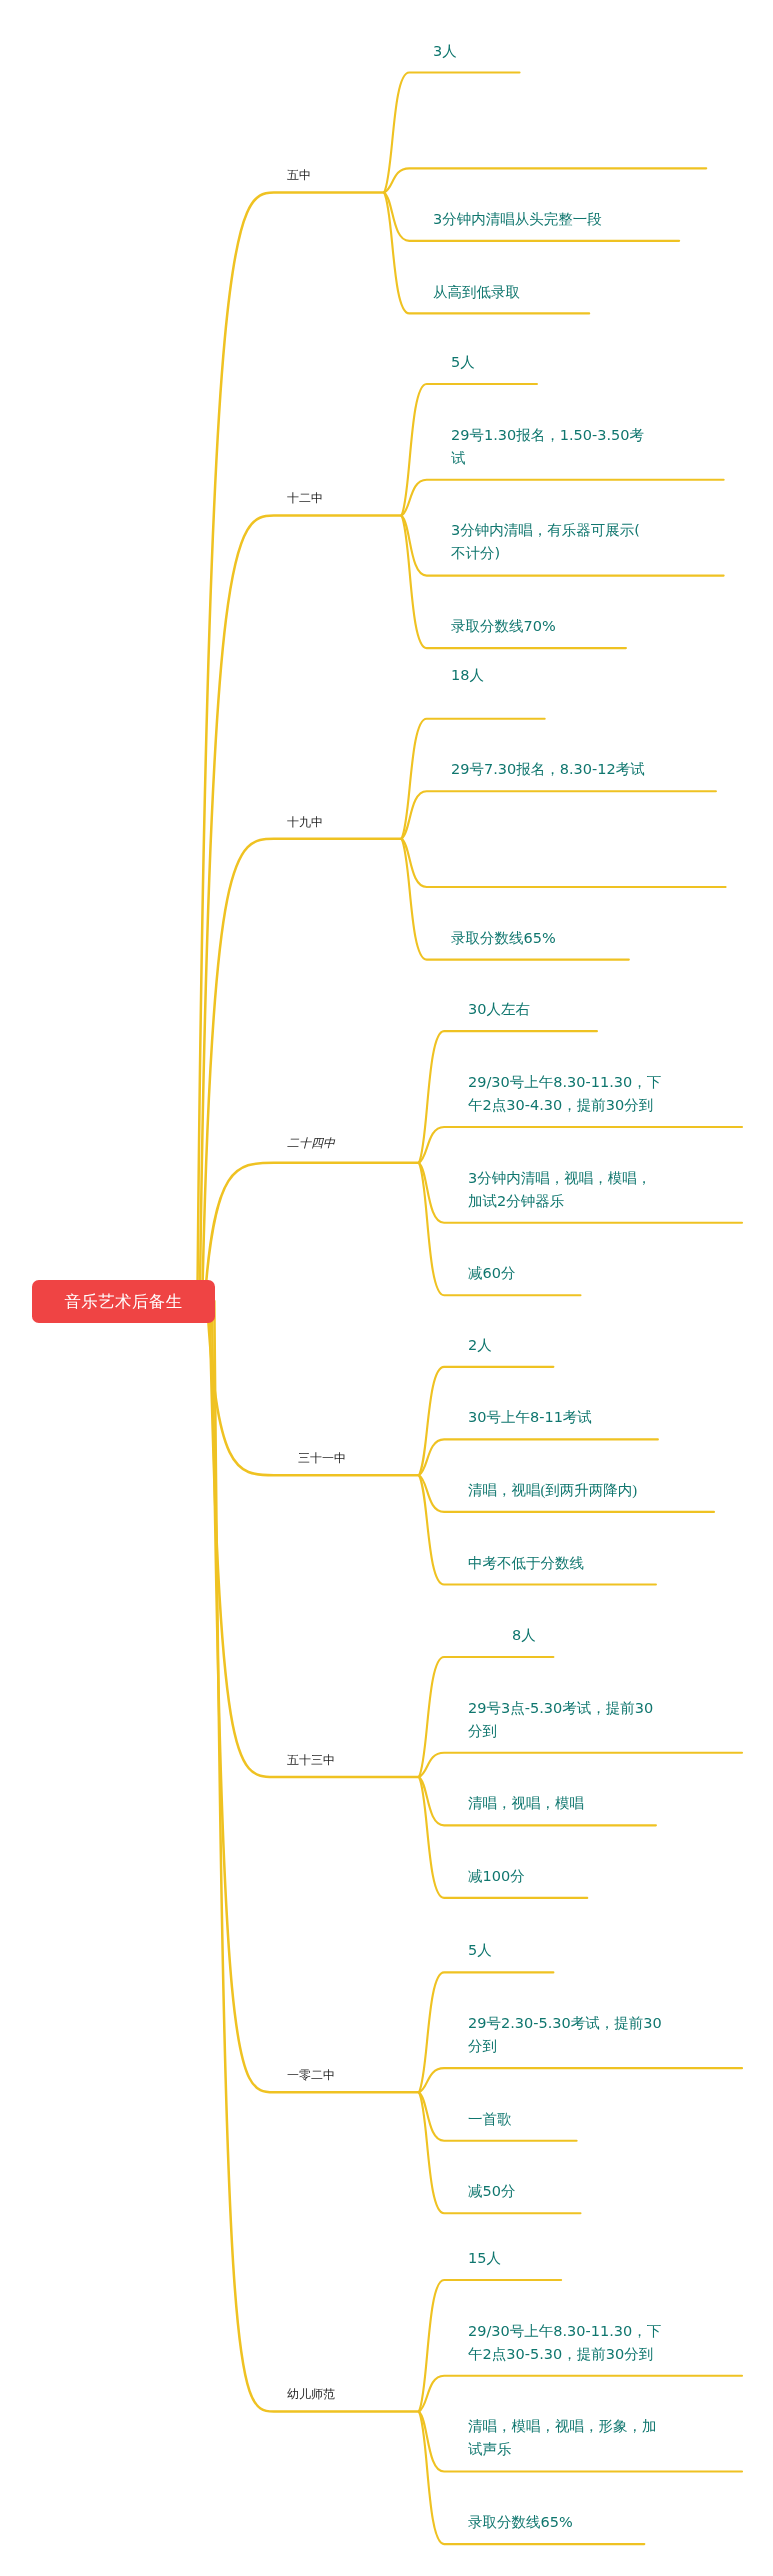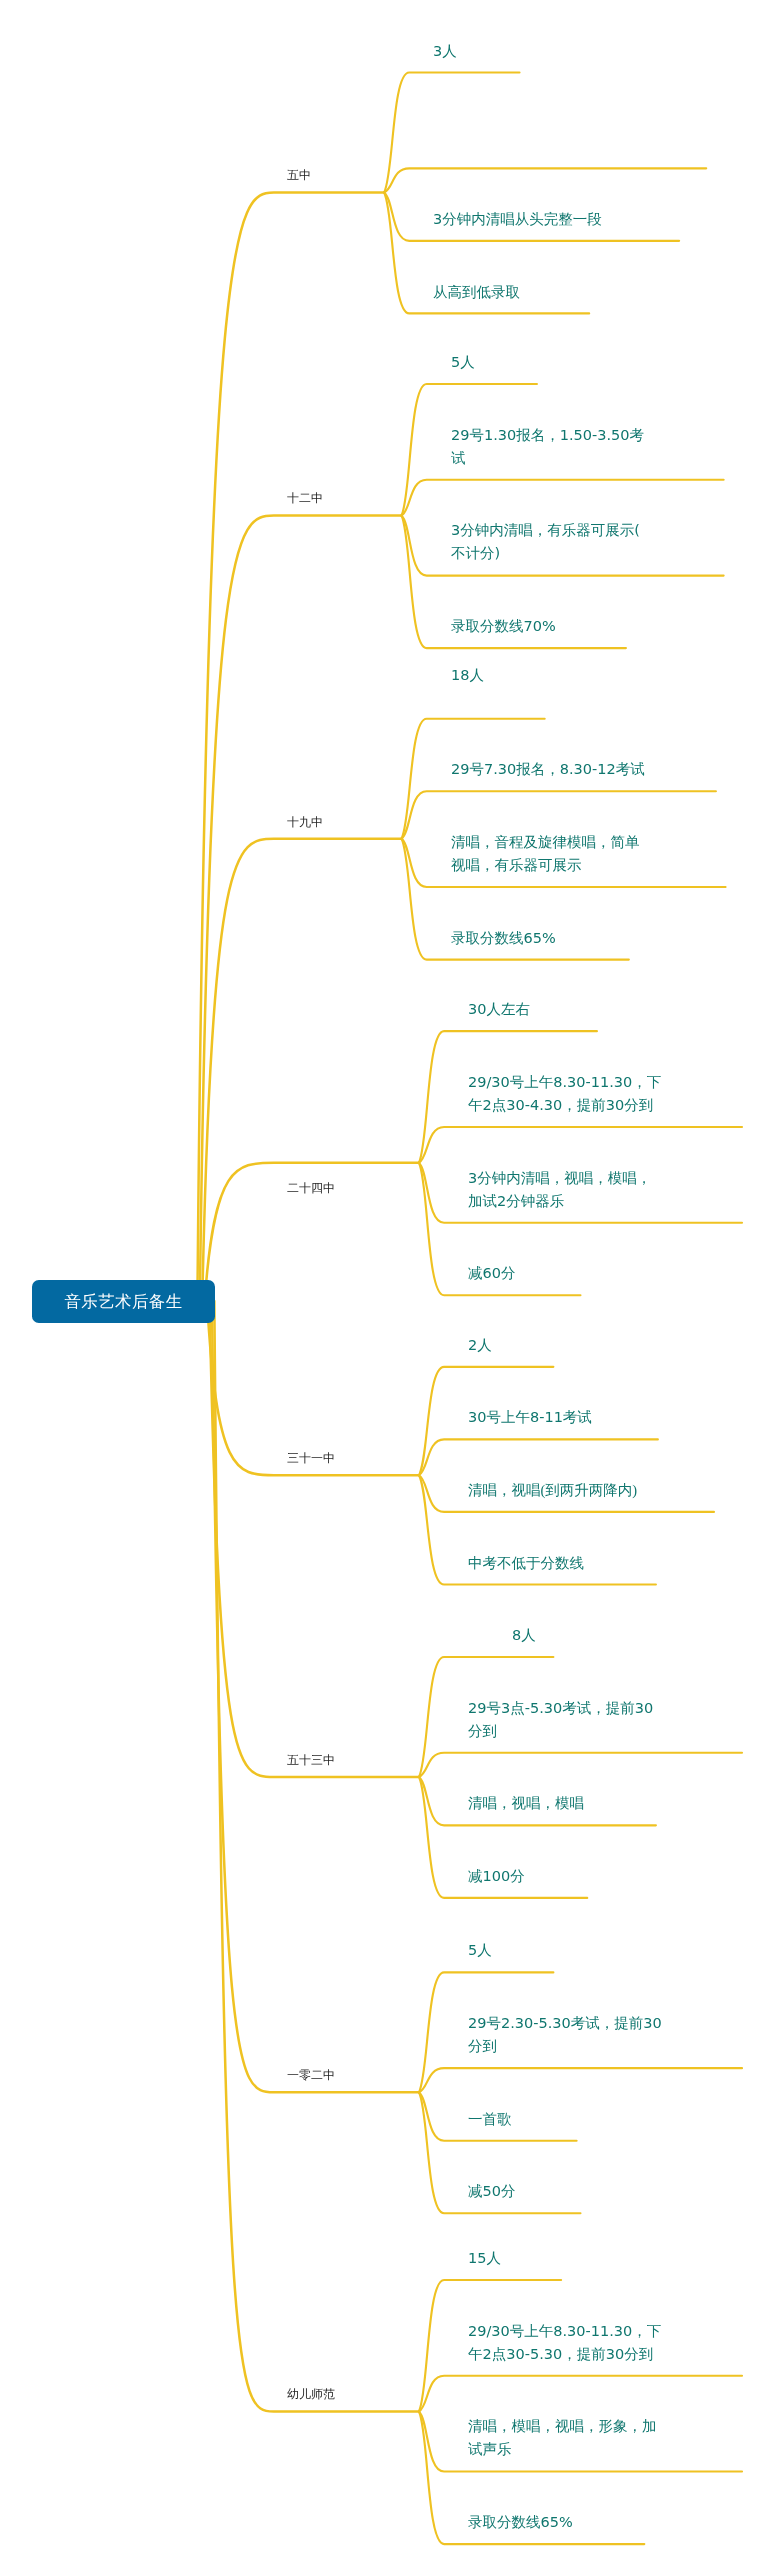--- a/index.html
+++ b/index.html
@@ -2,21 +2,21 @@
 <html><head>
 <meta charset="utf-8">
 <style>
   html, body { margin: 0; padding: 0; background: #ffffff; }
   body { width: 774px; height: 2576px; position: relative; overflow: hidden;
          font-family: "DejaVu Sans", "Liberation Sans", sans-serif; color: #1f1f1f; }
   #canvas { position: absolute; left: 0; top: 0; width: 774px; height: 2576px; }
   #links { position: absolute; left: 0; top: 0; }
   .root-node {
     position: absolute; left: 32px; top: 1280px; width: 183px; height: 43px;
-    background: #0369a1; border-radius: 6.8px; color: #ffffff;
+    background: #ef4444; border-radius: 6.8px; color: #ffffff;
     font-size: 16.4px; line-height: 43px; text-align: center; letter-spacing: 0.5px;
     box-sizing: border-box; cursor: pointer;
   }
   .school-node {
     position: absolute; font-size: 12px; line-height: 19.3px; color: #1f1f1f;
     white-space: nowrap; cursor: pointer;
   }
   .detail-node {
     position: absolute; font-size: 14.5px; line-height: 23px; color: #0f766e;
     cursor: pointer;
@@ -95,43 +95,39 @@
     <div class="detail-node" style="left: 451px; top: 615px;">
       <span>录取分数线70%</span>
     </div>
     <div class="school-node" style="left: 287px; top: 813px;">十九中</div>
     <div class="detail-node" style="left: 451px; top: 664px;">
       <span>18人</span>
     </div>
     <div class="detail-node" style="left: 451px; top: 758px;">
       <span>29号7.30报名，8.30-12考试</span>
     </div>
-    <div class="detail-node" style="left: 451px; top: 831px;">
-      <span>清唱，音程及旋律模唱，简单</span>
-      <span>视唱，有乐器可展示</span>
-    </div>
     <div class="detail-node" style="left: 451px; top: 927px;">
       <span>录取分数线65%</span>
     </div>
-    <div class="school-node" style="left: 287px; top: 1179px;">二十四中</div>
+    <div class="school-node" style="left: 287px; top: 1134px; font-style: italic;">二十四中</div>
     <div class="detail-node" style="left: 468px; top: 998px;">
       <span>30人左右</span>
     </div>
     <div class="detail-node" style="left: 468px; top: 1071px;">
       <span>29/30号上午8.30-11.30，下</span>
       <span>午2点30-4.30，提前30分到</span>
     </div>
     <div class="detail-node" style="left: 468px; top: 1167px;">
       <span>3分钟内清唱，视唱，模唱，</span>
       <span>加试2分钟器乐</span>
     </div>
     <div class="detail-node" style="left: 468px; top: 1262px;">
       <span>减60分</span>
     </div>
-    <div class="school-node" style="left: 287px; top: 1449px; text-align: center;">三十一中</div>
+    <div class="school-node" style="left: 298px; top: 1449px; text-align: center;">三十一中</div>
     <div class="detail-node" style="left: 468px; top: 1334px;">
       <span>2人</span>
     </div>
     <div class="detail-node" style="left: 468px; top: 1406px;">
       <span>30号上午8-11考试</span>
     </div>
     <div class="detail-node" style="left: 468px; top: 1479px; font-family: Liberation Serif, serif;">
       <span>清唱，视唱(到两升两降内)</span>
     </div>
     <div class="detail-node" style="left: 468px; top: 1552px;">

